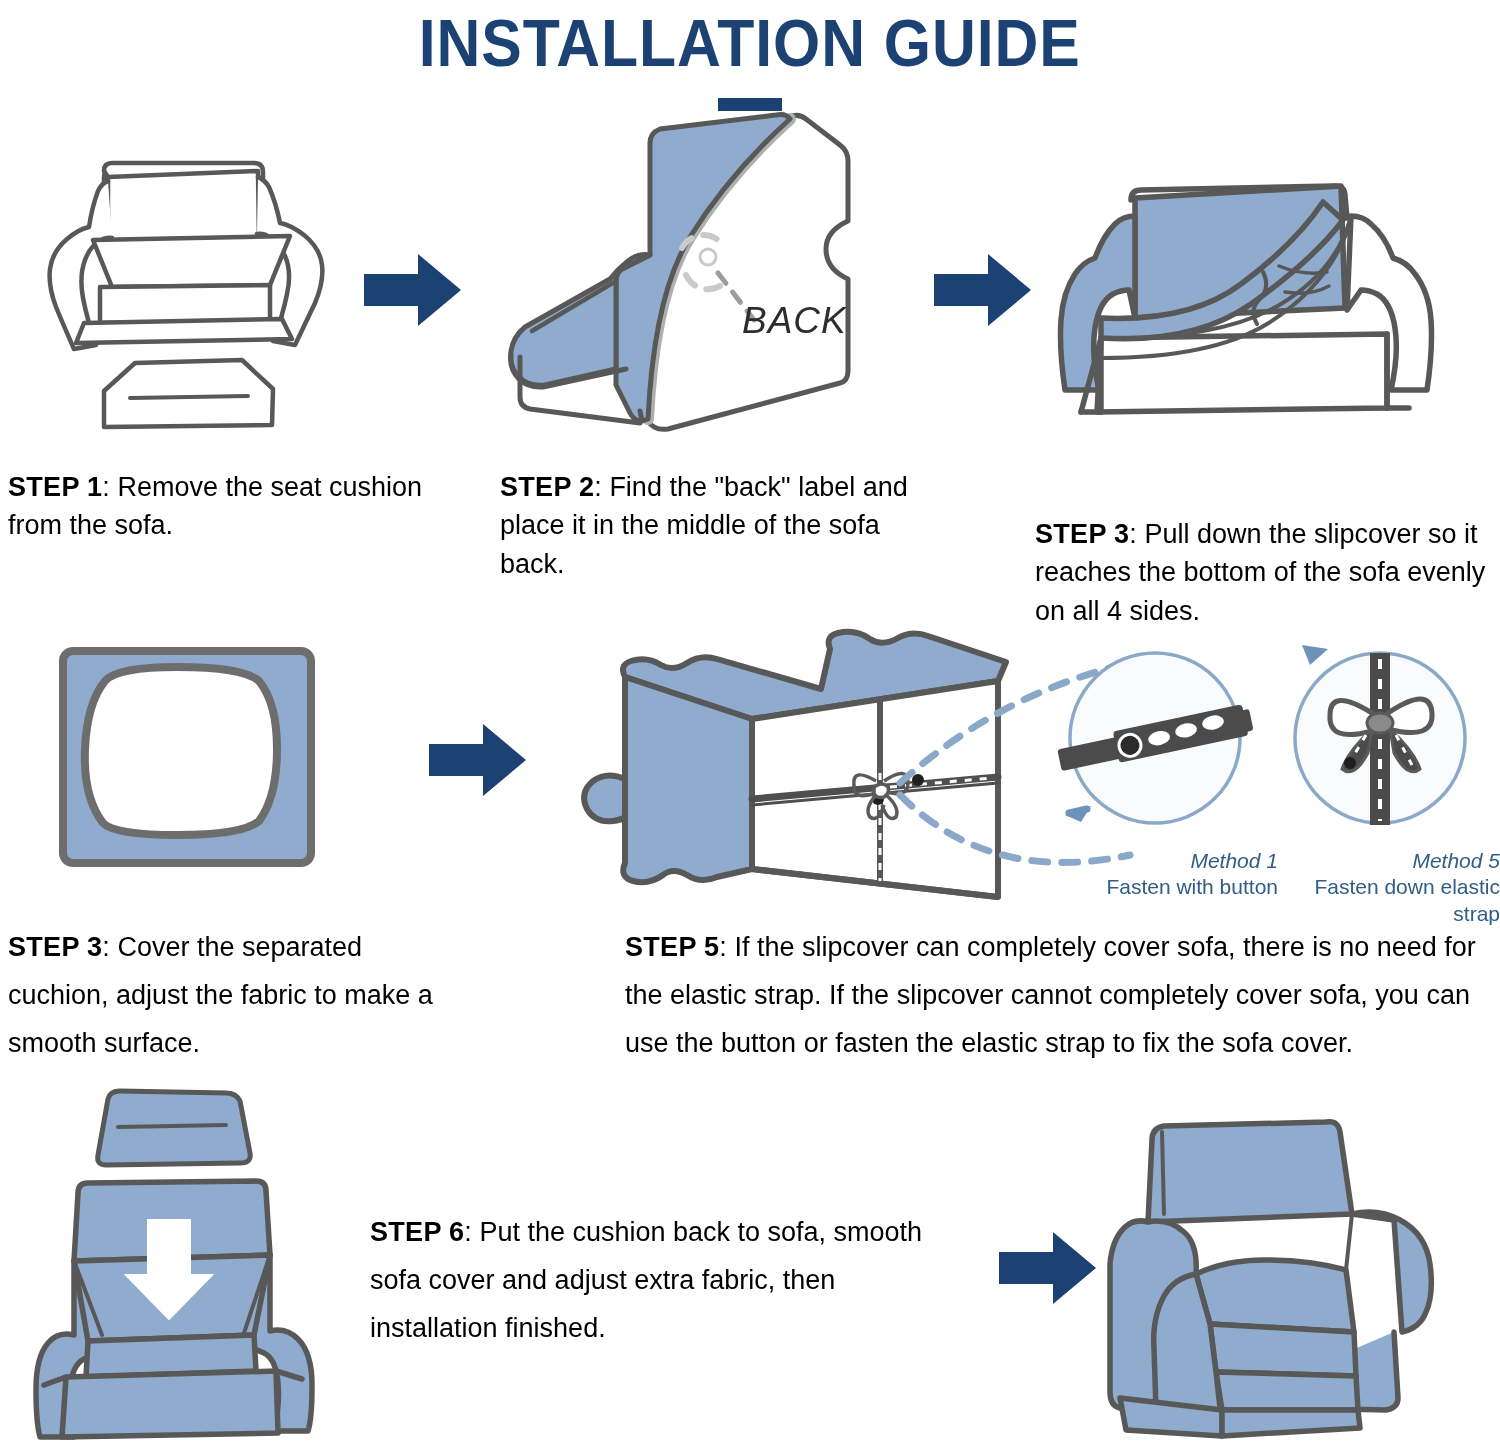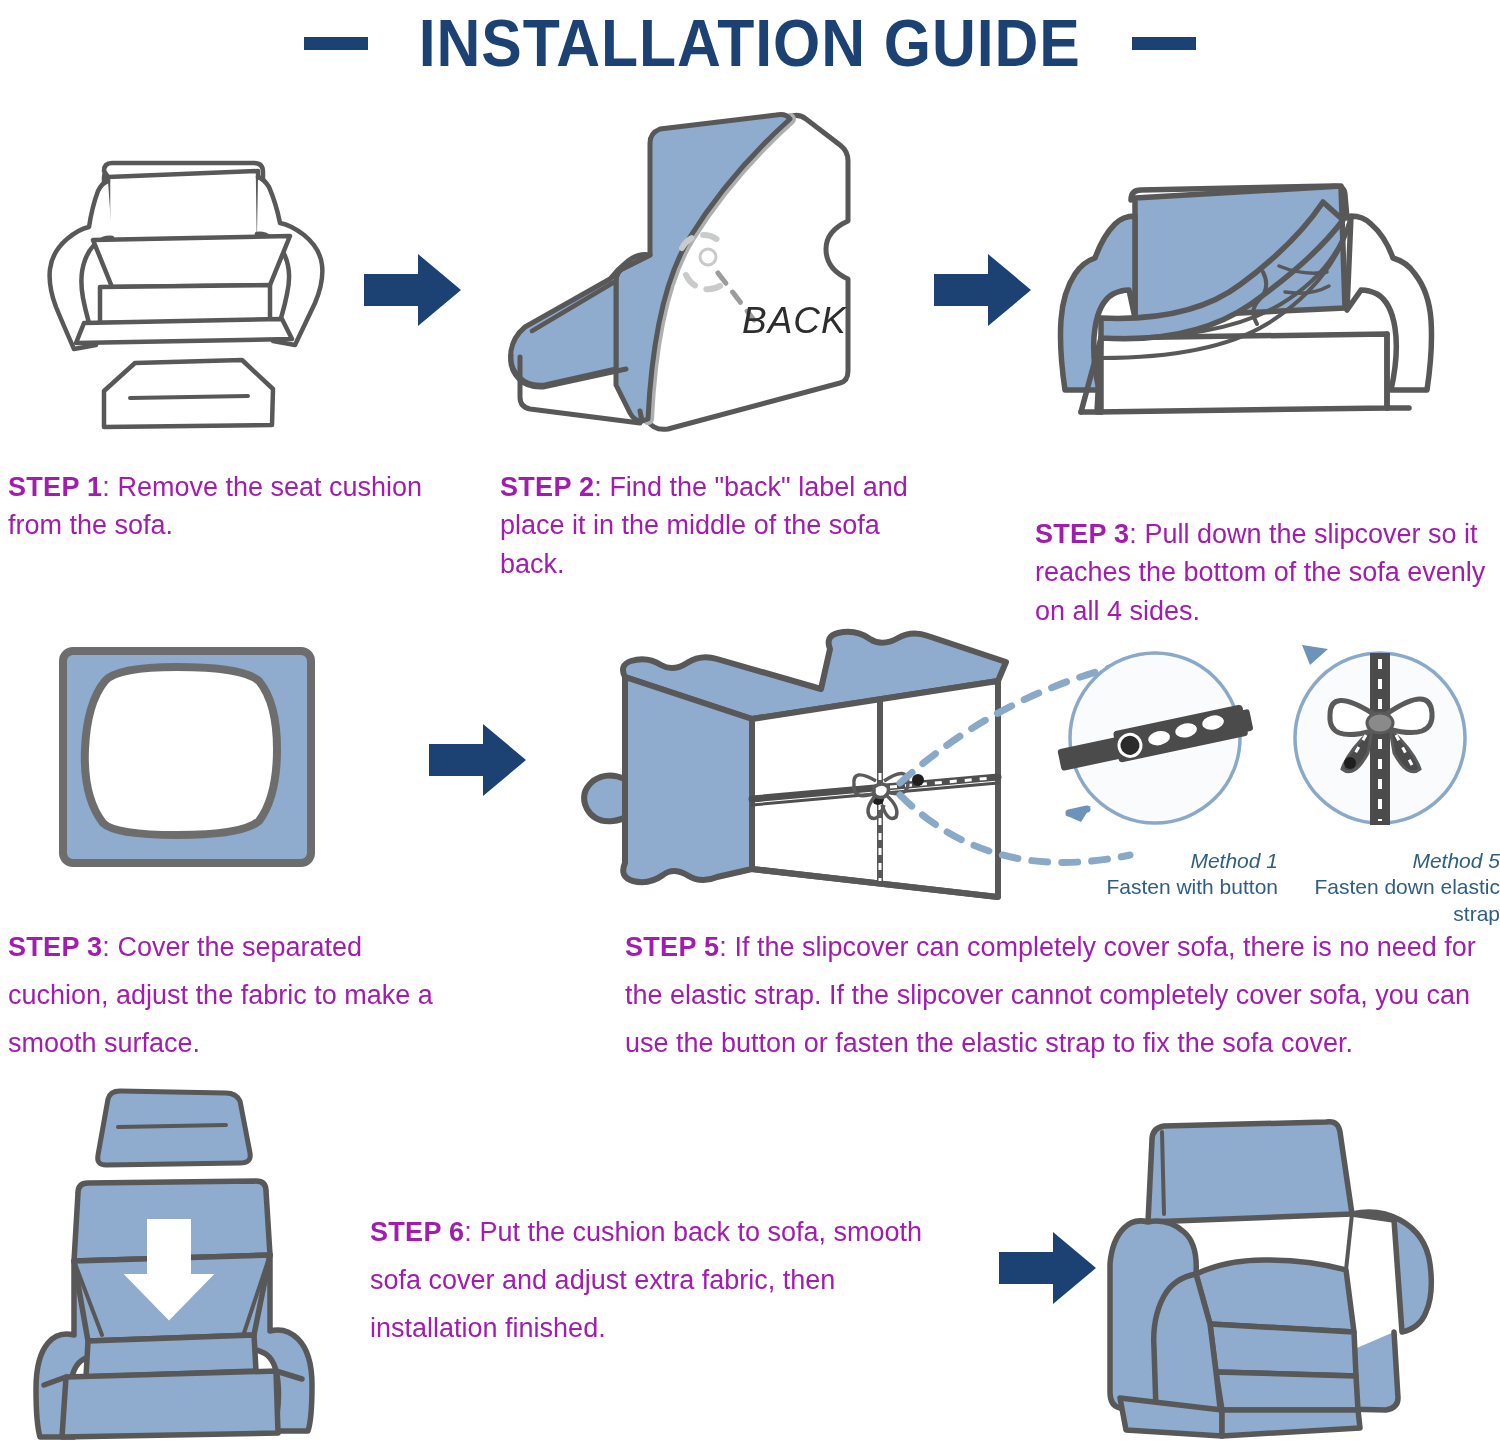--- a/index.html
+++ b/index.html
@@ -20,20 +20,21 @@
   .title-bar {
     position: absolute;
     top: 0px;
     left: 0;
     width: 1500px;
     height: 86px;
     display: flex;
     align-items: center;
     justify-content: center;
     gap: 22px;
+    flex-direction: column;
   }
   .title-dash {
     width: 64px;
     height: 13px;
     background: #1c4173;
     flex: none;
   }
   .title-text {
     font-family: "Liberation Sans", sans-serif;
     font-size: 66px;
@@ -46,21 +47,21 @@
   }
 
   
   .panel { position: absolute; }
 
   .step-text {
     position: absolute;
     font-family: "Liberation Sans", sans-serif;
     font-size: 27px;
     line-height: 1.42;
-    color: #a21caf;
+    color: #000000;
   }
   .step-text .lbl {
     font-weight: bold;
     letter-spacing: 0.3px;
   }
 
   .method-caption {
     position: absolute;
     text-align: right;
     color: #2f5d86;

